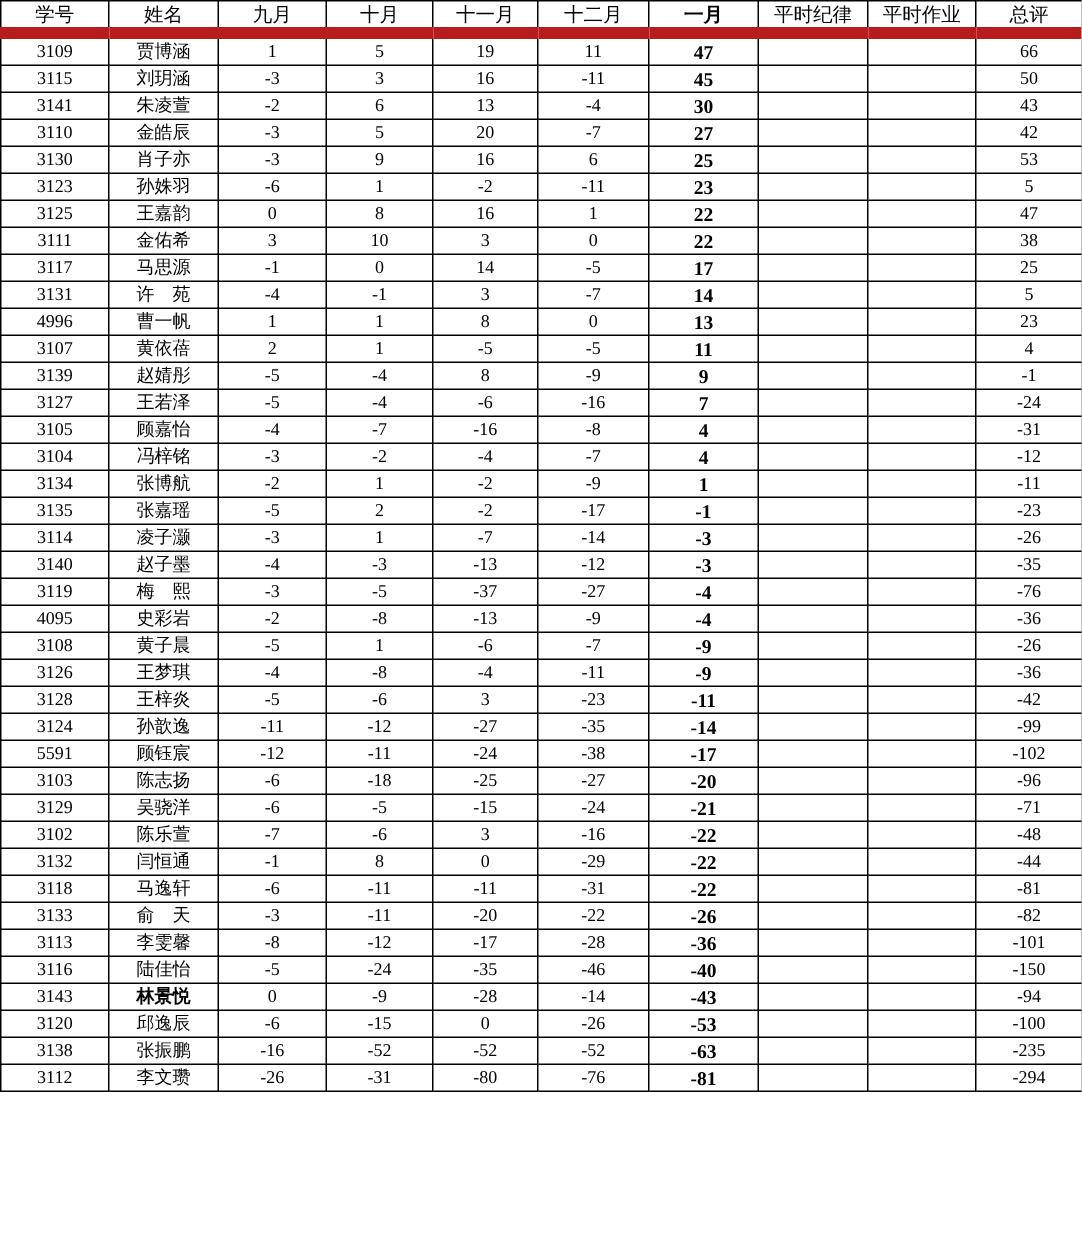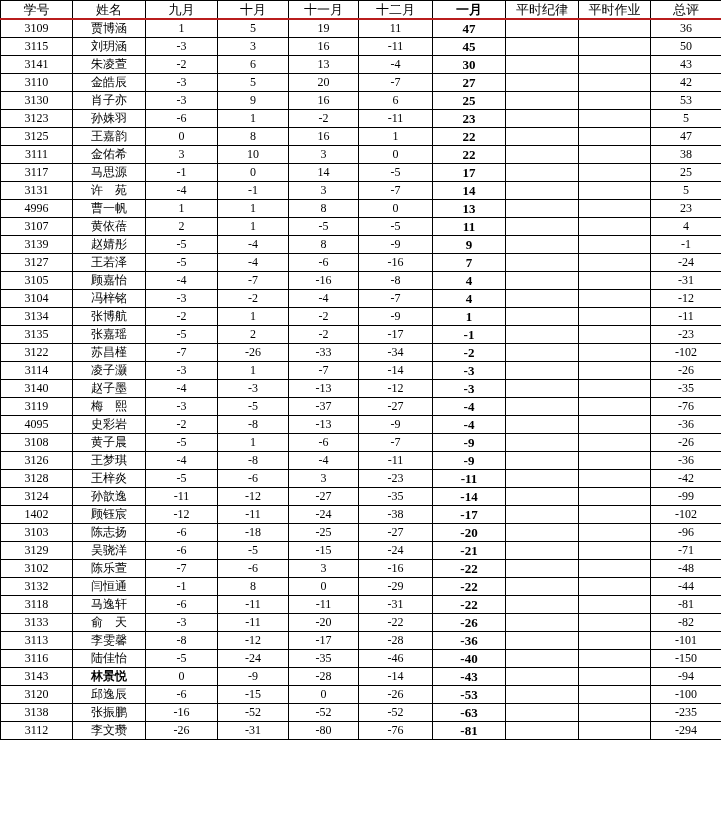--- a/index.html
+++ b/index.html
@@ -22,21 +22,21 @@
     text-align: center;
     vertical-align: middle;
     font-size: 12px;
     font-weight: normal;
     overflow: hidden;
     white-space: nowrap;
   }
   table.score thead th {
     font-size: 13px;
     height: 17px;
-    border-bottom: 2px solid #b91c1c;
+    border-bottom: 8px solid #b91c1c;
   }
   table.score thead th.bold-col { font-size: 13px; font-weight: bold; }
   table.score td.bold-col { font-weight: bold; font-size: 13px; }
   table.score td.bold-name { font-weight: bold; }
 </style>
 </head>
 <body>
 
 <table class="score">
   <colgroup>
@@ -69,21 +69,21 @@
       <tr>
         <td>3109</td>
         <td>贾博涵</td>
         <td>1</td>
         <td>5</td>
         <td>19</td>
         <td>11</td>
         <td class="bold-col">47</td>
         <td></td>
         <td></td>
-        <td>36</td>
+        <td>66</td>
       </tr>
       <tr>
         <td>3115</td>
         <td>刘玥涵</td>
         <td>-3</td>
         <td>3</td>
         <td>16</td>
         <td>-11</td>
         <td class="bold-col">45</td>
         <td></td>
@@ -276,32 +276,20 @@
         <td>-5</td>
         <td>2</td>
         <td>-2</td>
         <td>-17</td>
         <td class="bold-col">-1</td>
         <td></td>
         <td></td>
         <td>-23</td>
       </tr>
       <tr>
-        <td>3122</td>
-        <td>苏昌槿</td>
-        <td>-7</td>
-        <td>-26</td>
-        <td>-33</td>
-        <td>-34</td>
-        <td class="bold-col">-2</td>
-        <td></td>
-        <td></td>
-        <td>-102</td>
-      </tr>
-      <tr>
         <td>3114</td>
         <td>凌子灏</td>
         <td>-3</td>
         <td>1</td>
         <td>-7</td>
         <td>-14</td>
         <td class="bold-col">-3</td>
         <td></td>
         <td></td>
         <td>-26</td>
@@ -384,21 +372,21 @@
         <td>-11</td>
         <td>-12</td>
         <td>-27</td>
         <td>-35</td>
         <td class="bold-col">-14</td>
         <td></td>
         <td></td>
         <td>-99</td>
       </tr>
       <tr>
-        <td>1402</td>
+        <td>5591</td>
         <td>顾钰宸</td>
         <td>-12</td>
         <td>-11</td>
         <td>-24</td>
         <td>-38</td>
         <td class="bold-col">-17</td>
         <td></td>
         <td></td>
         <td>-102</td>
       </tr>

